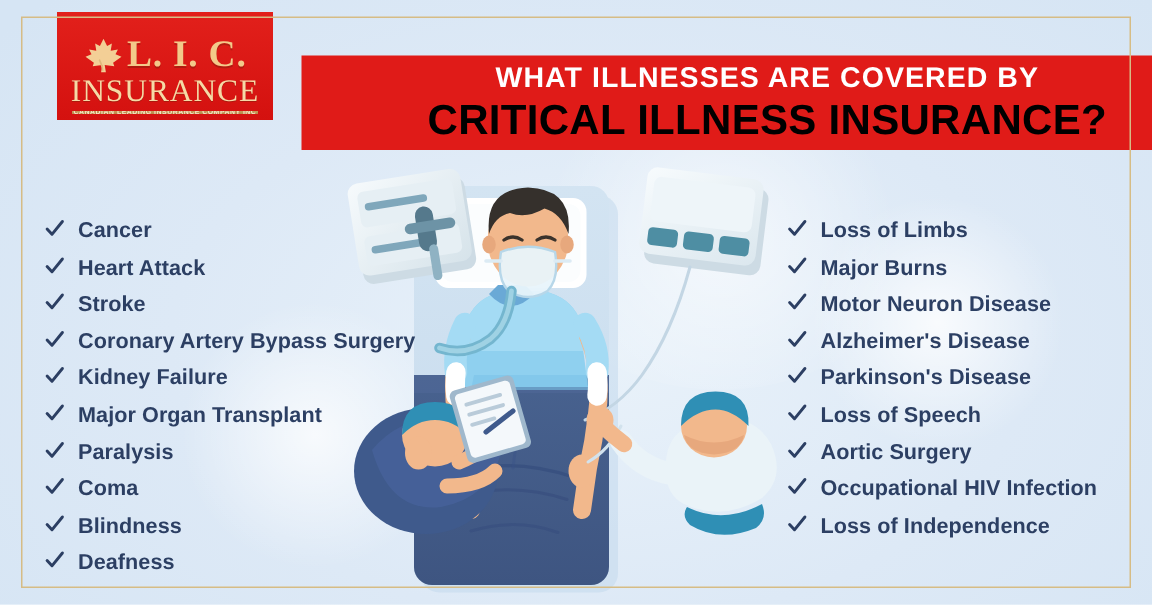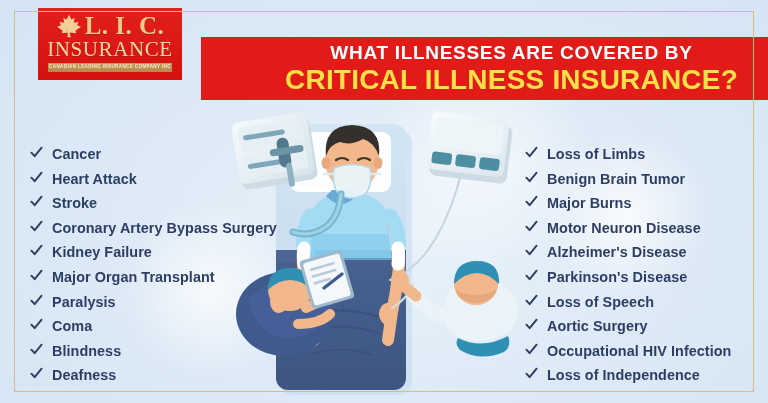--- a/index.html
+++ b/index.html
@@ -40,21 +40,21 @@
             background:radial-gradient(circle,#ffffff 0%, rgba(255,255,255,0) 70%); opacity:.8; }
   .blob-c { left:350px; top:60px; width:260px; height:200px;
             background:radial-gradient(circle,#ffffff 0%, rgba(255,255,255,0) 72%); opacity:.6; }
 
   
   .logo-block {
     position:absolute; left:38px; top:8px;
     width:144px; height:72px;
     background:linear-gradient(180deg,#e2201b 0%, #d4110f 100%);
     z-index:30;
-    padding:5px 6px 4px 6px;
+    padding:16px 6px 4px 6px;
     display:flex; flex-direction:column; align-items:center; justify-content:flex-start;
   }
   .logo-top { display:flex; align-items:center; justify-content:center; gap:3px; width:100%; }
   .leaf { width:26px; height:24px; flex:0 0 auto; }
   .logo-lic {
     font-family:"Liberation Serif", serif;
     font-weight:700;
     font-size:25px;
     letter-spacing:.5px;
     color:#f3c98a;
@@ -101,21 +101,21 @@
   }
   .banner-line1 {
     color:#ffffff;
     font-size:19px;
     font-weight:700;
     letter-spacing:.7px;
     line-height:1.05;
     white-space:nowrap;
   }
   .banner-line2 {
-    color:#fde047;
+    color:#000000;
     font-size:28px;
     font-weight:700;
     letter-spacing:.2px;
     line-height:1.05;
     white-space:nowrap;
     margin-top:2px;
   }
 
   
   .list {
@@ -371,26 +371,20 @@
       <div class="item">
         <svg class="tick" viewBox="0 0 14 14">
           <path d="M1.5 7.2 L5 11 L12.5 1.8" fill="none" stroke="#2c3f63" stroke-width="2.1" stroke-linecap="round" stroke-linejoin="round"></path>
         </svg>
         <span>Loss of Limbs</span>
       </div>
       <div class="item">
         <svg class="tick" viewBox="0 0 14 14">
           <path d="M1.5 7.2 L5 11 L12.5 1.8" fill="none" stroke="#2c3f63" stroke-width="2.1" stroke-linecap="round" stroke-linejoin="round"></path>
         </svg>
-        <span>Benign Brain Tumor</span>
-      </div>
-      <div class="item">
-        <svg class="tick" viewBox="0 0 14 14">
-          <path d="M1.5 7.2 L5 11 L12.5 1.8" fill="none" stroke="#2c3f63" stroke-width="2.1" stroke-linecap="round" stroke-linejoin="round"></path>
-        </svg>
         <span>Major Burns</span>
       </div>
       <div class="item">
         <svg class="tick" viewBox="0 0 14 14">
           <path d="M1.5 7.2 L5 11 L12.5 1.8" fill="none" stroke="#2c3f63" stroke-width="2.1" stroke-linecap="round" stroke-linejoin="round"></path>
         </svg>
         <span>Motor Neuron Disease</span>
       </div>
       <div class="item">
         <svg class="tick" viewBox="0 0 14 14">

